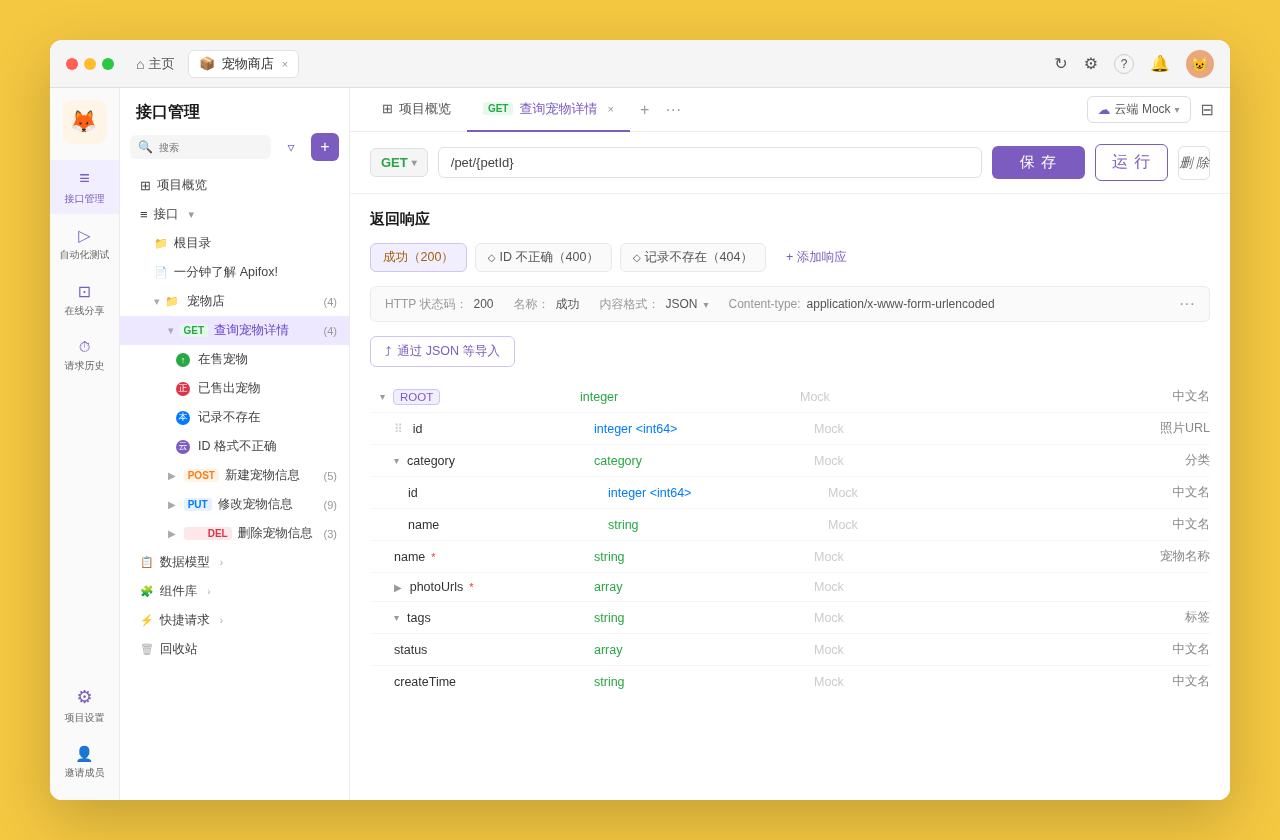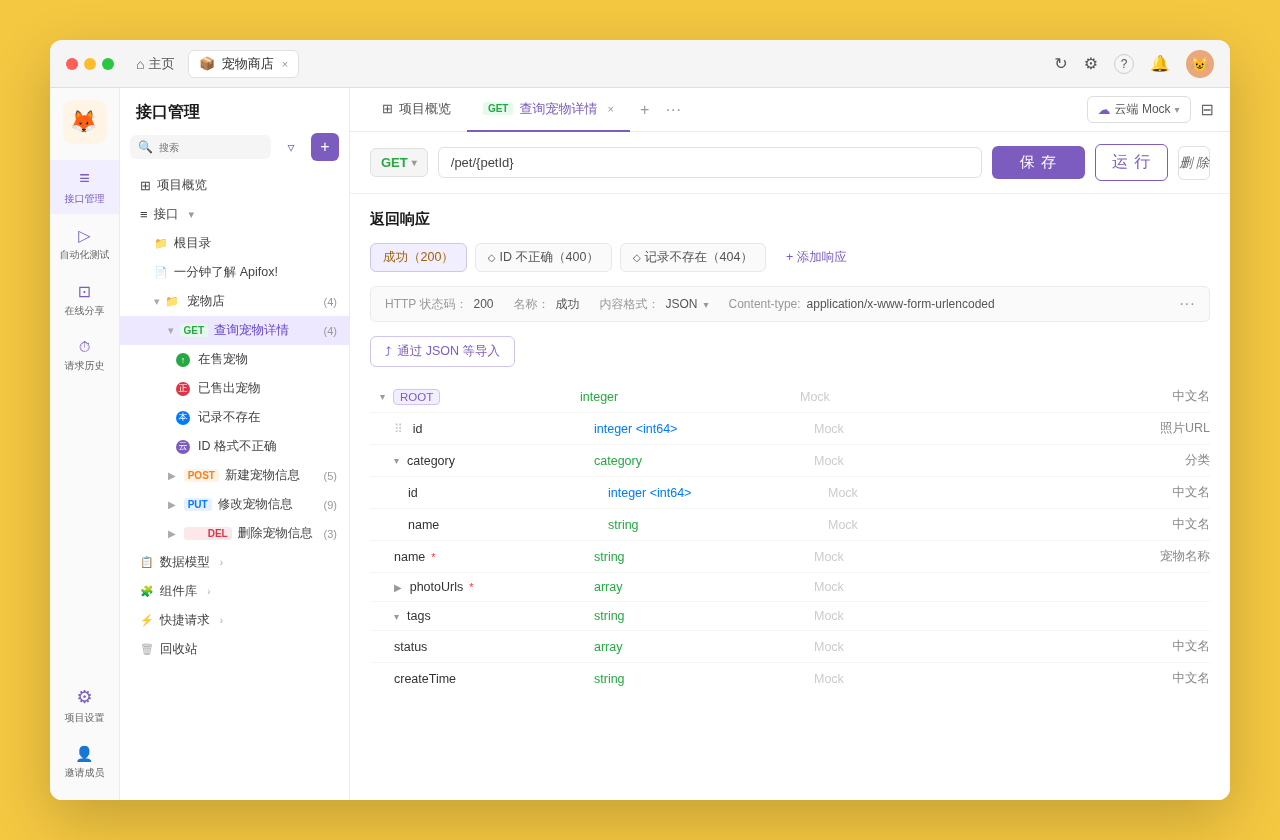--- a/index.html
+++ b/index.html
@@ -872,20 +872,21 @@
             <div class="schema-col-mock">Mock</div>
           </div>
 
           <div class="schema-row schema-indent-1">
             <div class="schema-col-name">
               <span class="expand-icon">▾</span>
               <span>tags</span>
             </div>
             <div class="schema-col-type">string</div>
             <div class="schema-col-mock">Mock</div>
+            <div class="schema-col-cn">标签</div>
           </div>
 
           <div class="schema-row schema-indent-1">
             <div class="schema-col-name">
               <span>status</span>
             </div>
             <div class="schema-col-type">array</div>
             <div class="schema-col-mock">Mock</div>
             <div class="schema-col-cn">中文名</div>
           </div>

